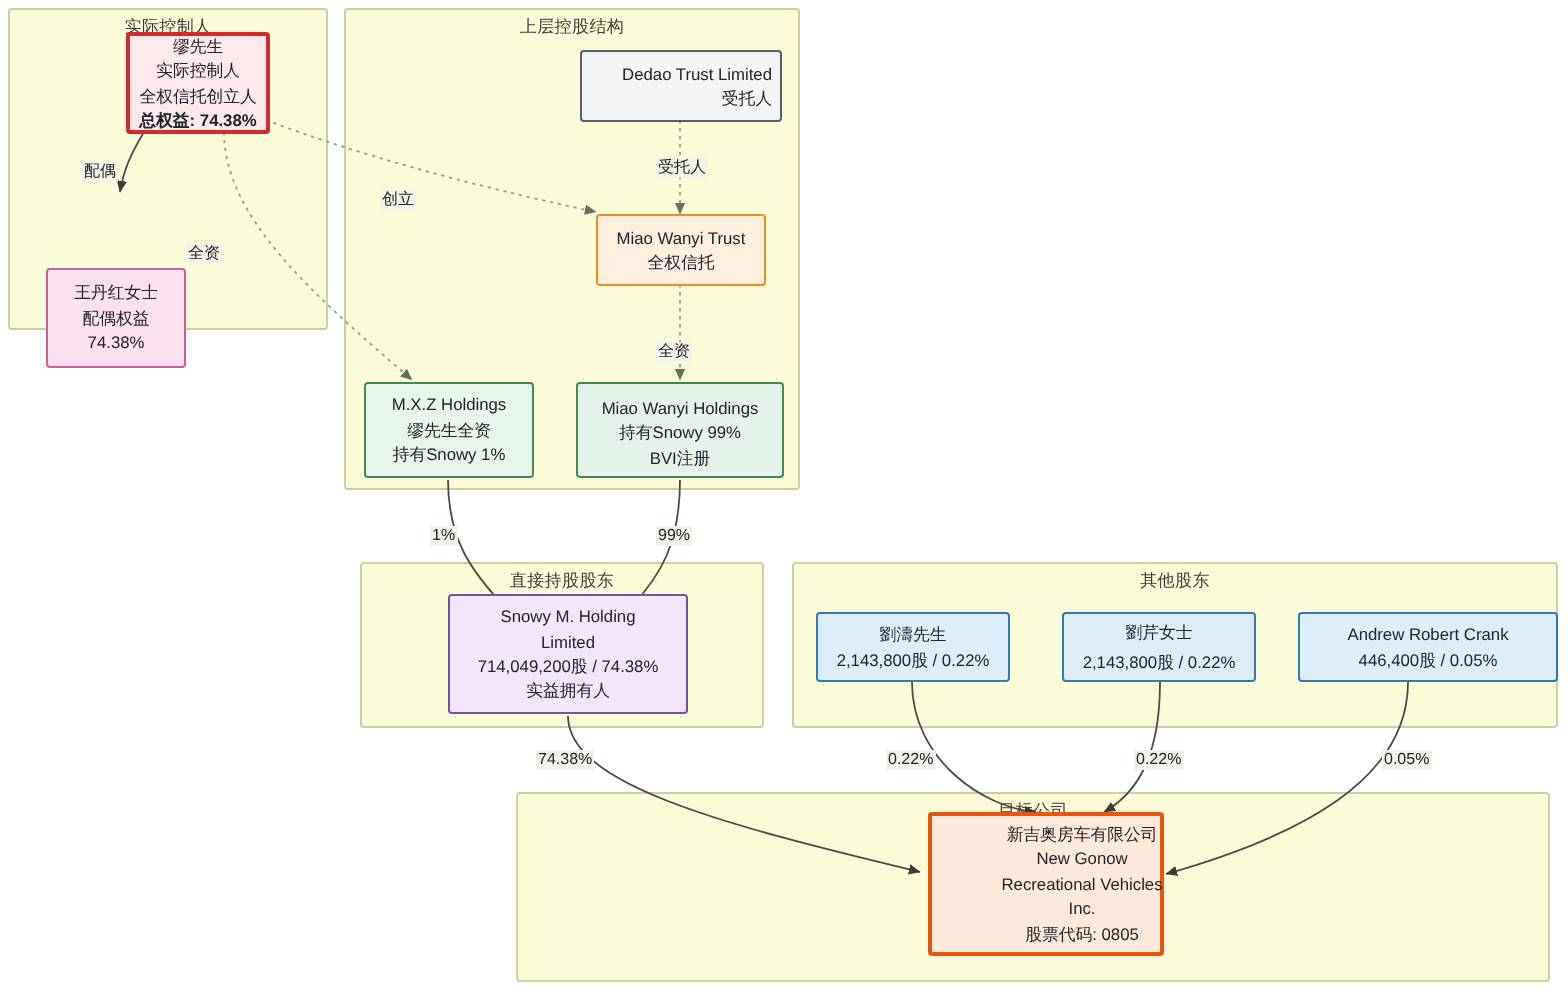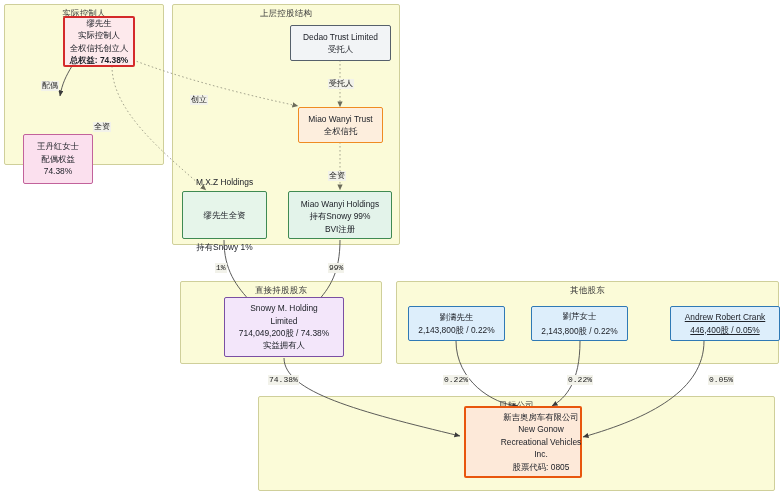--- a/index.html
+++ b/index.html
@@ -44,37 +44,36 @@
     line-height:12.4px;
     color:#20232a;
     padding:3px 4px;
     white-space:nowrap;
   }
   .node .ln{display:block;}
   .node .ln.bold{font-weight:bold;}
 
   .n-red    {border:2px solid #d42a2a; background:#fde9ec;}
   .n-pink   {border:1.6px solid #c2629b; background:#fbe0ee;}
-  .n-grey   {border:1.6px solid #56606b; background:#f2f4f6;}
+  .n-grey   {border:1.6px solid #56606b; background:#f2f4f6;align-items:flex-end;}
   .n-orange {border:1.6px solid #ef8b22; background:#fdeedd;}
-  .n-green  {border:1.4px solid #3f8a52; background:#e6f5ea;gap:20px;}
+  .n-green  {border:1.4px solid #3f8a52; background:#e6f5ea;}
   .n-green2 {border:1.4px solid #3f8a52; background:#e3f3ea;}
   .n-purple {border:1.6px solid #7a4fa3; background:#f3e6fa;}
   .n-blue   {border:1.4px solid #2f79b5; background:#ddeefb;}
   .n-target {border:2.2px solid #e8560d; background:#fde9d9;}
 
   .edge-label{
     position:absolute;
     font-size:8px;
     color:#222;
     background:#f2f2ea;
     padding:0 1px;
     line-height:10px;
     white-space:nowrap;
-    font-family:Liberation Mono, monospace;
   }
 </style>
 </head>
 <body>
 
 <div id="stage">
 
   <div class="cluster" style="left:4px;top:4px;width:160px;height:161px;">
     <div class="cluster-title">实际控制人</div>
   </div>
@@ -133,21 +132,21 @@
   <div class="edge-label" style="left:190px;top:95px;">创立</div>
   <div class="edge-label" style="left:328px;top:79px;">受托人</div>
   <div class="edge-label" style="left:328px;top:171px;">全资</div>
 
   <div class="edge-label" style="left:215px;top:263px;">1%</div>
   <div class="edge-label" style="left:328px;top:263px;">99%</div>
 
   <div class="edge-label" style="left:268px;top:375px;">74.38%</div>
   <div class="edge-label" style="left:443px;top:375px;">0.22%</div>
   <div class="edge-label" style="left:567px;top:375px;">0.22%</div>
-  <div class="edge-label" style="left:708px;top:375px;">0.05%</div>
+  <div class="edge-label" style="left:691px;top:375px;">0.05%</div>
 
   <div class="node n-red" style="left:63px;top:16px;width:72px;height:51px;">
     <span class="ln">缪先生</span>
     <span class="ln">实际控制人</span>
     <span class="ln">全权信托创立人</span>
     <span class="ln bold">总权益: 74.38%</span>
   </div>
 
   <div class="node n-pink" style="left:23px;top:98px;width:70px;height:50px;margin-top:36px;">
     <span class="ln">王丹红女士</span>
@@ -187,21 +186,21 @@
   <div class="node n-blue" style="left:408px;top:306px;width:97px;height:35px;">
     <span class="ln">劉濤先生</span>
     <span class="ln">2,143,800股 / 0.22%</span>
   </div>
 
   <div class="node n-blue" style="left:531px;top:306px;width:97px;height:35px;justify-content:space-between;">
     <span class="ln">劉芹女士</span>
     <span class="ln">2,143,800股 / 0.22%</span>
   </div>
 
-  <div class="node n-blue" style="left:670px;top:306px;width:110px;height:35px;text-decoration:underline;">
+  <div class="node n-blue" style="left:649px;top:306px;width:130px;height:35px;">
     <span class="ln">Andrew Robert Crank</span>
     <span class="ln">446,400股 / 0.05%</span>
   </div>
 
   <div class="node n-target" style="left:464px;top:406px;width:118px;height:72px;padding-left:40px;">
     <span class="ln">新吉奥房车有限公司</span>
     <span class="ln">New Gonow</span>
     <span class="ln">Recreational Vehicles</span>
     <span class="ln">Inc.</span>
     <span class="ln">股票代码: 0805</span>

